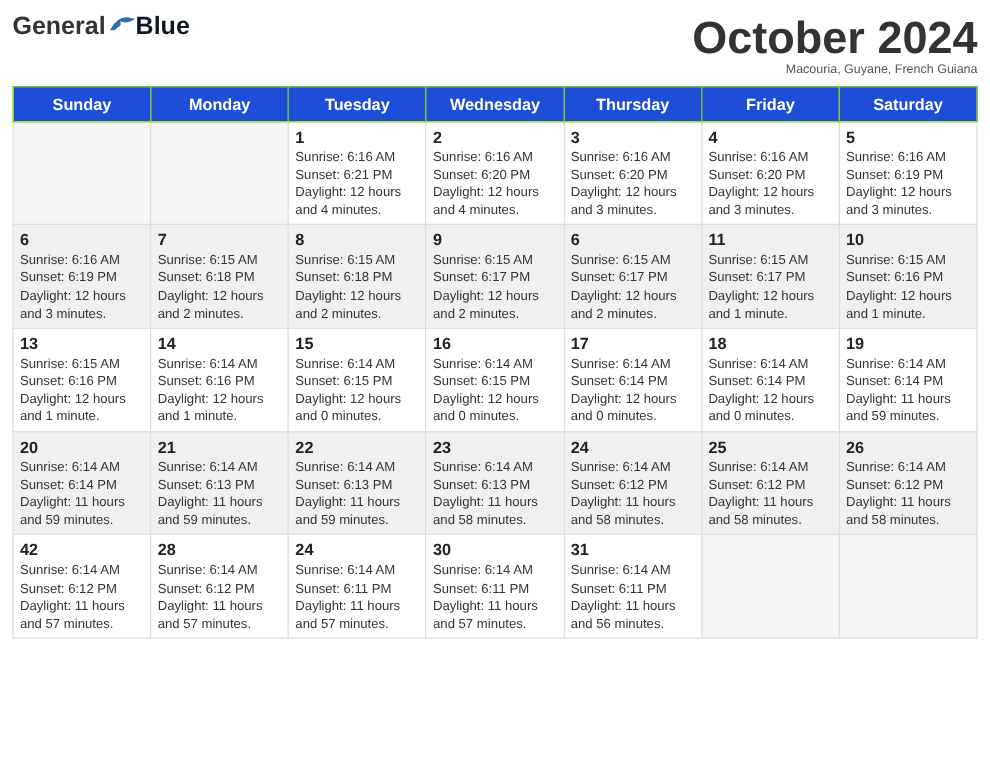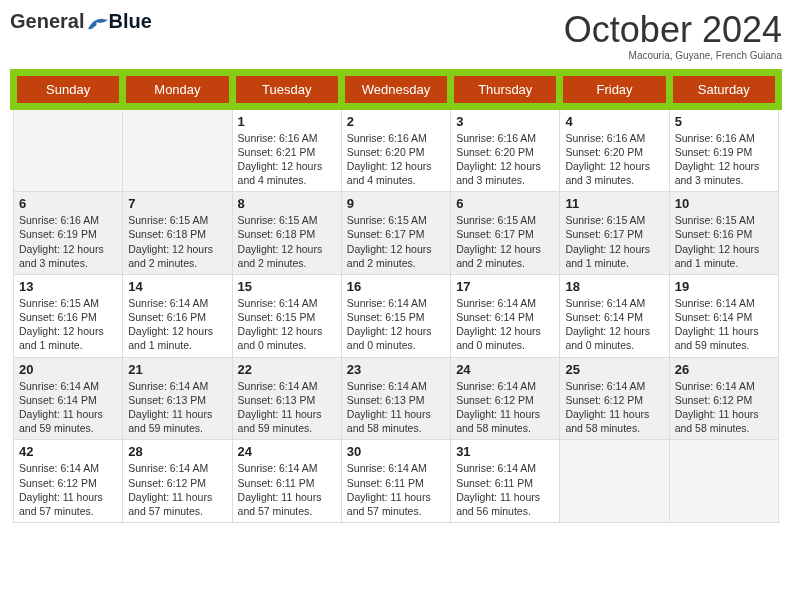--- a/index.html
+++ b/index.html
@@ -16,21 +16,21 @@
       align-items: flex-start;
       margin-bottom: 8px;
     }
     .logo {
       display: flex;
       flex-direction: column;
       align-items: flex-start;
     }
     .logo-text {
       display: flex;
-      align-items: flex-end;
+      align-items: flex-start;
     }
     .logo-general {
       font-size: 20px;
       font-weight: bold;
       color: #333;
     }
     .logo-blue {
       font-size: 20px;
       font-weight: bold;
       color: #0f172a;
@@ -38,40 +38,40 @@
     .logo-bird {
       width: 22px;
       height: 18px;
       margin-left: 2px;
     }
     .title-block {
       text-align: right;
     }
     .month-title {
       font-size: 36px;
-      font-weight: normal;
+      font-weight: bold;
       color: #333;
       line-height: 1.1;
     }
     .subtitle {
       font-size: 10px;
       color: #555;
     }
     .calendar {
       width: 100%;
       border-collapse: collapse;
     }
     .calendar th {
-      background: #c2410c;
+      background: #1d4ed8;
       color: white;
       text-align: center;
       padding: 6px 4px;
       font-size: 13px;
-      font-weight: normal;
-      border: 7px solid #84cc16;
+      font-weight: bold;
+      border: 1px solid #84cc16;
     }
     .calendar td {
       border: 1px solid #ddd;
       vertical-align: top;
       padding: 4px 5px;
       width: calc(100% / 7);
       min-height: 80px;
       font-size: 11px;
       color: #333;
       background: #fff;

